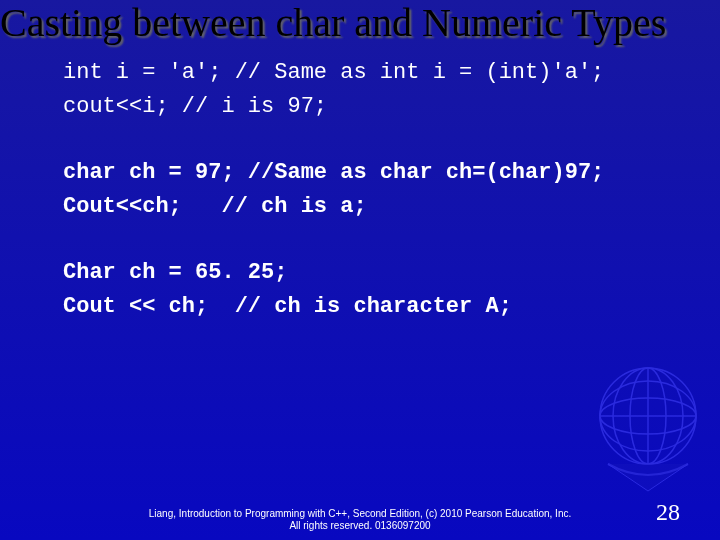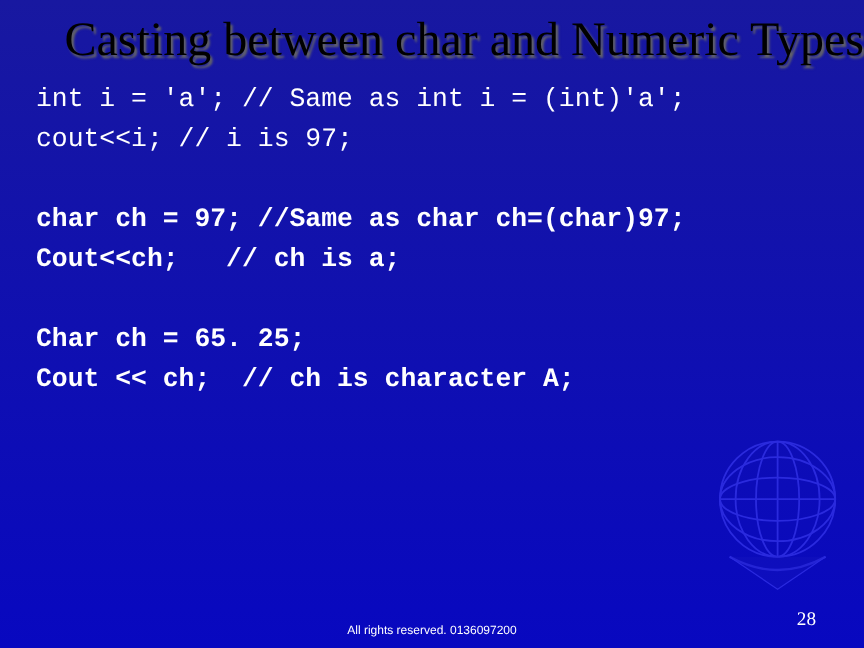--- a/index.html
+++ b/index.html
@@ -10,37 +10,38 @@
     overflow: hidden;
   }
   body {
     background: #1a1a9e;
     background: linear-gradient(180deg, #1818a0 0%, #1010b0 50%, #0808c0 100%);
     font-family: "Times New Roman", serif;
     color: #fff;
     position: relative;
   }
   .title {
-    text-align: right;
+    text-align: left;
     font-family: "Times New Roman", serif;
     font-size: 40px;
     line-height: 1.15;
     color: #000;
     text-shadow: 2px 2px 2px #666;
-    padding-top: 10px;
+    padding-top: 0;
     padding-bottom: 10px;
     font-weight: 400;
   }
   .code-block {
     font-family: "Courier New", monospace;
     font-size: 22px;
     color: #fff;
     padding: 0 30px;
     white-space: pre-wrap;
     line-height: 1.55;
+    margin-left: 33px;
   }
   .code-block.block2 {
     margin-top: 32px;
     font-weight: bold;
   }
   .code-block.block3 {
     margin-top: 32px;
     font-weight: bold;
   }
   .footer {
@@ -52,21 +53,21 @@
     font-family: Arial, sans-serif;
     font-size: 10px;
     color: #fff;
     line-height: 1.2;
   }
   .page-number {
     position: absolute;
     right: 40px;
     bottom: 14px;
     font-family: "Times New Roman", serif;
-    font-size: 16px;
+    font-size: 24px;
     color: #fff;
     margin-left: 44px;
   }
   .globe {
     position: absolute;
     right: 12px;
     bottom: 44px;
     width: 120px;
     height: 140px;
     opacity: 0.75;
@@ -92,17 +93,17 @@
     <ellipse cx="60" cy="60" rx="35" ry="48"></ellipse>
     <ellipse cx="60" cy="60" rx="48" ry="35"></ellipse>
     <line x1="12" y1="60" x2="108" y2="60"></line>
     <line x1="60" y1="12" x2="60" y2="108"></line>
     <path d="M20 108 Q60 130 100 108" stroke-width="2"></path>
     <path d="M20 108 L60 135 L100 108" stroke-width="1" fill="#2020c0" fill-opacity="0.3"></path>
   </g>
 </svg>
 
 <div class="footer">
-  <br>
+  <span>Liang, Introduction to Programming with C++, Second Edition, (c) 2010 Pearson Education, Inc.</span><br>
   <span>All rights reserved. 0136097200</span>
 </div>
 
 <div class="page-number">28</div>
 
 </body></html>

